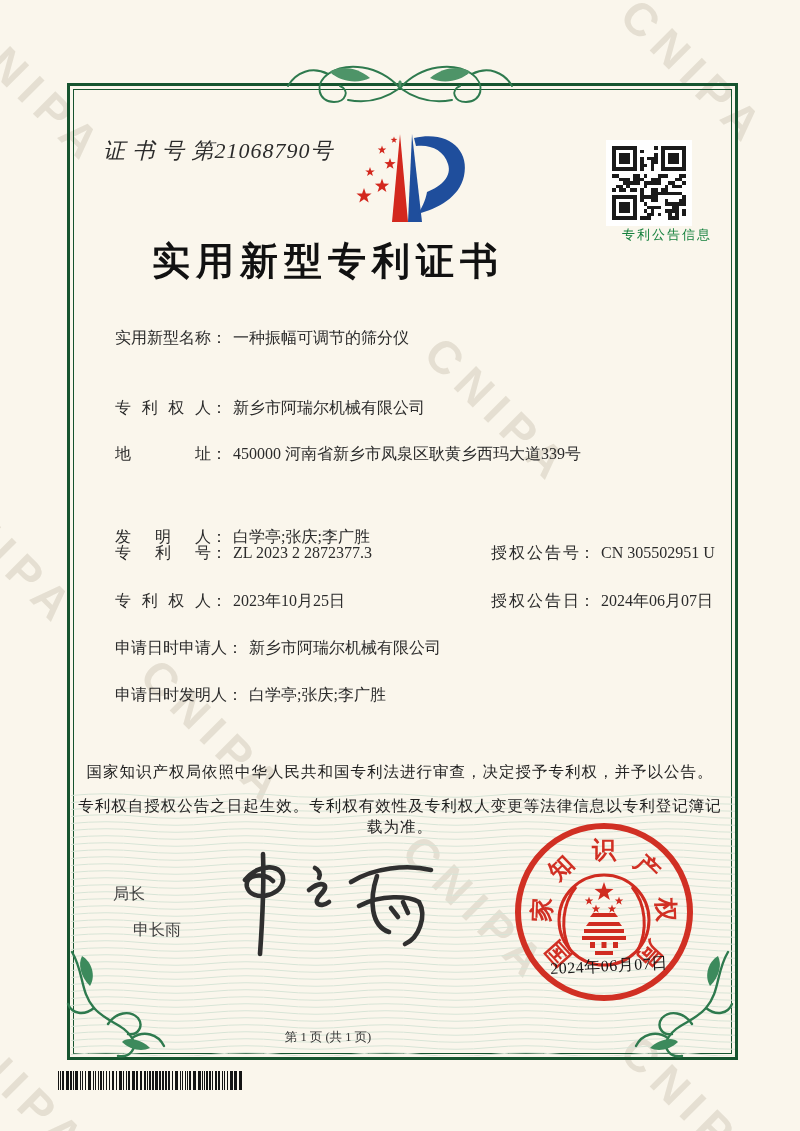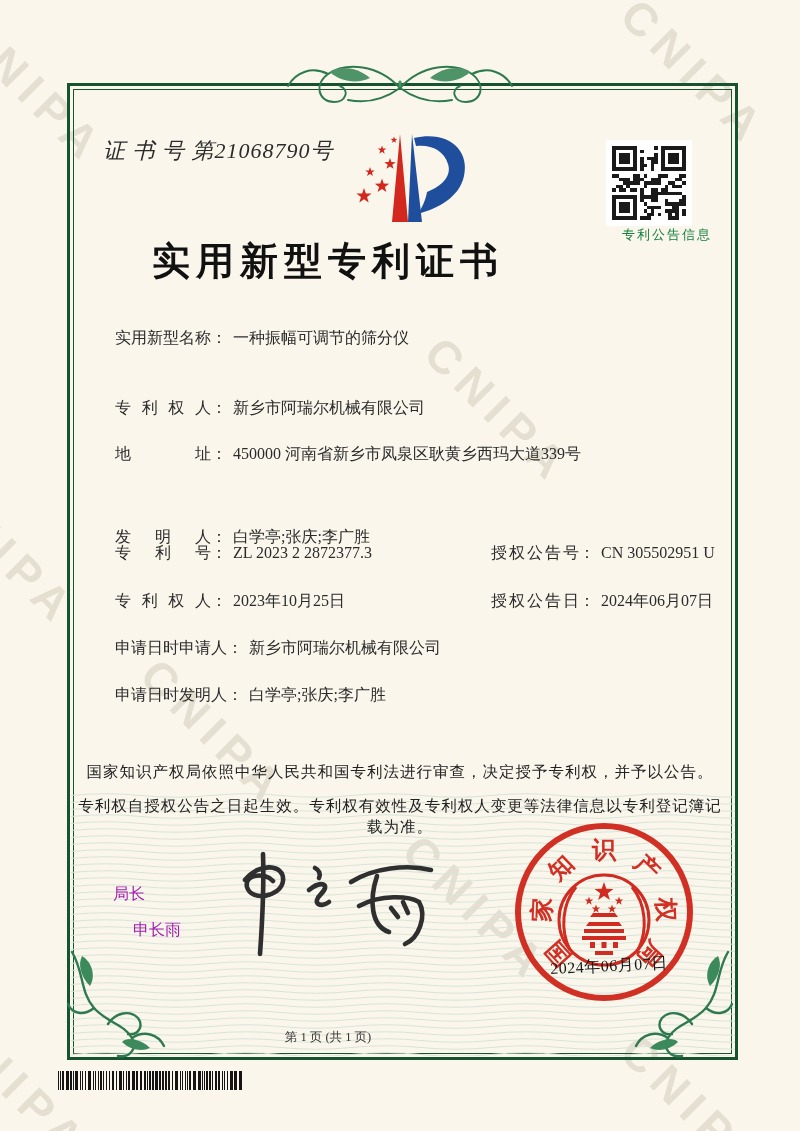--- a/index.html
+++ b/index.html
@@ -22,21 +22,21 @@
          font-weight:bold;letter-spacing:6px;color:#111;}
   .row{position:absolute;left:115px;font-size:16px;white-space:nowrap;}
   .lbl{display:inline-block;width:96px;text-align:justify;text-align-last:justify;vertical-align:bottom;}
   .lbl7{display:inline-block;width:112px;vertical-align:bottom;}
   .rcol{position:absolute;left:455px;font-size:16px;white-space:nowrap;}
   .rlbl{display:inline-block;width:88px;text-align:justify;text-align-last:justify;vertical-align:bottom;margin-left:36px;}
   .colon{display:inline-block;margin-right:6px;}
   .stmt{position:absolute;left:75px;width:650px;text-align:center;font-size:15.5px;
         letter-spacing:1px;color:#222;}
   .signer{position:absolute;left:113px;font-size:16px;
-          font-family:"Liberation Sans","DejaVu Sans",sans-serif;color:#a21caf;}
+          font-family:"Liberation Sans","DejaVu Sans",sans-serif;color:#404040;}
   .signature{position:absolute;left:205px;top:850px;width:250px;height:115px;}
   .seal{position:absolute;left:512px;top:820px;width:184px;height:184px;opacity:0.96;}
   .sealdate{position:absolute;left:544px;top:956px;width:130px;text-align:center;font-size:16px;
             color:#161616;letter-spacing:0.5px;transform:rotate(-3deg);}
   .footer{position:absolute;left:0;top:1029px;width:656px;text-align:center;font-size:12.5px;color:#333;}
   .barcode{position:absolute;left:58px;top:1071px;width:186px;height:19px;}
   .ornament{position:absolute;pointer-events:none;}
 </style>
 </head>
 <body>

